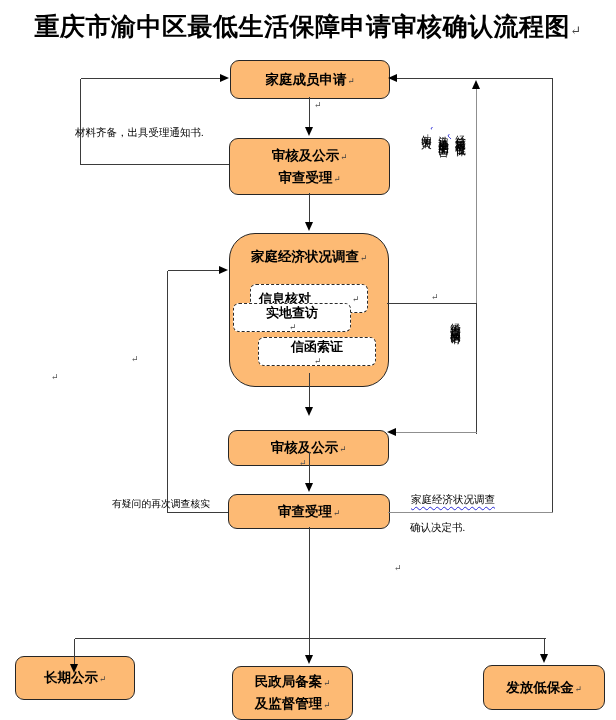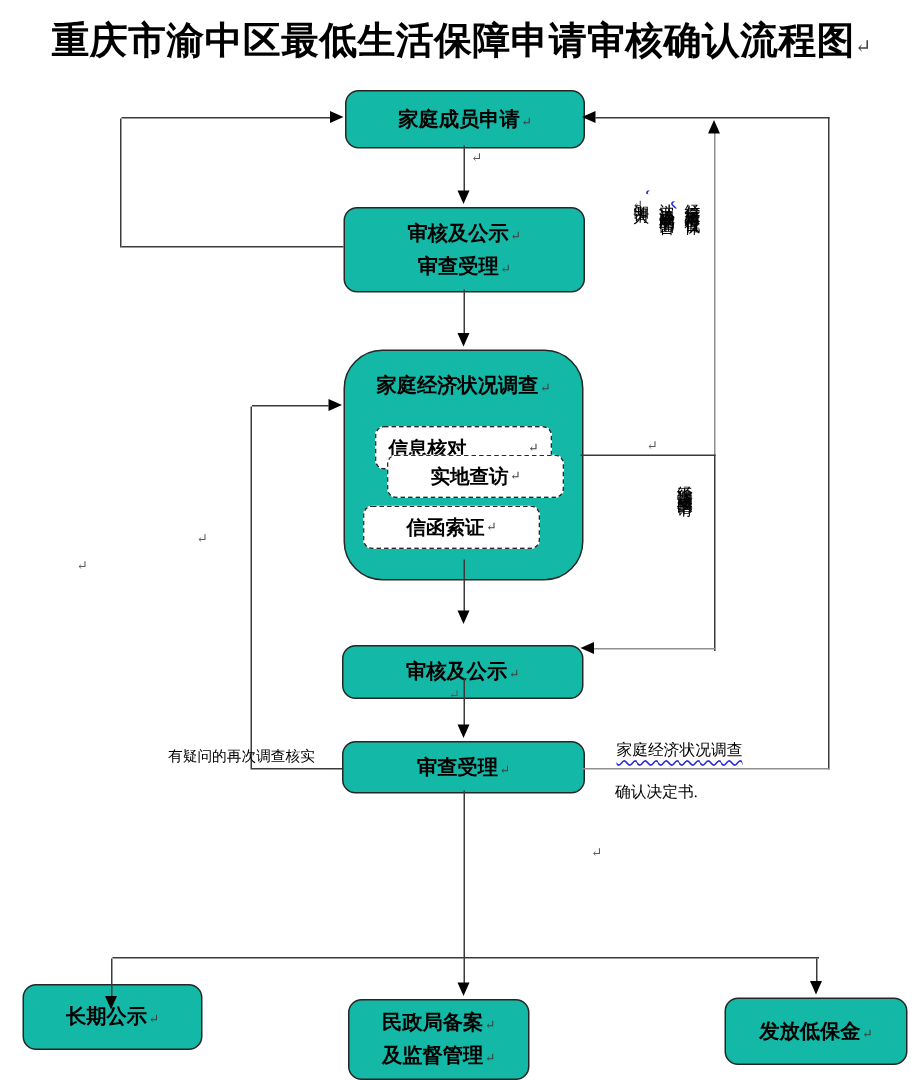--- a/index.html
+++ b/index.html
@@ -2,21 +2,21 @@
 <html style="--ink: #000000; --line: #3b3b3b; --gray: #8f8f8f; --wavy: #2b2bd6;"><head>
 <meta charset="utf-8">
 <style>
   :root{ --ink:#000; --line:#3b3b3b; --gray:#8f8f8f; --wavy:#2b2bd6; }
   html,body{margin:0;padding:0;background:#fff;}
   #canvas{position:relative;width:616px;height:720px;background:#fff;overflow:hidden;
           font-family:"Liberation Serif","DejaVu Serif",serif;color:var(--ink);}
   .title{position:absolute;left:0;top:10px;width:616px;text-align:center;
          font-size:25px;font-weight:bold;letter-spacing:0.5px;white-space:nowrap;}
   .title .tmark{font-size:13px;font-weight:normal;color:#444;}
-  .box{position:absolute;background:#14b8a6;border:1.5px solid #262626;border-radius:9px;
+  .box{position:absolute;background:#fdba74;border:1.5px solid #262626;border-radius:9px;
        display:flex;flex-direction:column;align-items:center;justify-content:center;
        font-weight:bold;font-size:13.5px;line-height:1.6;text-align:center;}
   .bigbox{border-radius:26px;justify-content:flex-start;padding-top:12px;}
   .ibox{position:absolute;background:#fff;border:1.3px dashed #2a2a2a;border-radius:6px;
         display:flex;align-items:center;justify-content:center;
         font-weight:bold;font-size:13px;}
   .mark{font-size:8.5px;color:#3d3d3d;font-weight:normal;margin-left:1px;}
   .pmark{position:absolute;font-size:9px;color:#5a5a5a;}
   .hline{position:absolute;height:1.4px;background:var(--line);}
   .vline{position:absolute;width:1.4px;background:var(--line);}
@@ -51,25 +51,25 @@
     <div><span>审查受理</span><span class="mark">↵</span></div>
   </div>
 
   <div class="box bigbox" style="left:229px;top:233px;width:158px;height:140px;">
     <div><span>家庭经济状况调查</span><span class="mark">↵</span></div>
   </div>
   <div class="ibox" style="left:250px;top:284px;width:116px;height:27px;gap:40px;">
     <span>信息核对</span>
       <span class="mark">↵</span>
   </div>
-  <div class="ibox" style="left:258px;top:303px;width:116px;height:27px;">
+  <div class="ibox" style="left:233px;top:303px;width:116px;height:27px;flex-direction:column;">
     <span>实地查访</span>
       <span class="mark">↵</span>
   </div>
-  <div class="ibox" style="left:242px;top:337px;width:116px;height:27px;">
+  <div class="ibox" style="left:258px;top:337px;width:116px;height:27px;flex-direction:column;">
     <span>信函索证</span>
       <span class="mark">↵</span>
   </div>
 
   <div class="box" style="left:228px;top:418px;width:159px;height:34px;margin-top:12px;">
     <div><span>审核及公示</span><span class="mark">↵</span></div>
   </div>
 
   <div class="box" style="left:228px;top:494px;width:160px;height:33px;">
     <div><span>审查受理</span><span class="mark">↵</span></div>
@@ -124,20 +124,21 @@
   <div class="arr a-up" style="left:472px;top:80px;"></div>
   <div class="vline" style="left:476px;top:303px;height:131px;"></div>
   <div class="hline gline" style="left:396px;top:432px;width:81px;"></div>
   <div class="arr a-left" style="left:387px;top:428px;"></div>
 
   <div class="hline" style="left:397px;top:78px;width:156px;"></div>
   <div class="arr a-left" style="left:388px;top:74px;"></div>
   <div class="vline" style="left:552px;top:78px;height:435px;"></div>
   <div class="hline gline" style="left:388px;top:512px;width:165px;"></div>
 
+  <div class="note" style="left:75px;top:126px;">材料齐备，出具受理通知书.</div>
   <div class="note small" style="left:112px;top:482px;margin-top:16px;">有疑问的再次调查核实</div>
 
   <div class="note" style="left:411px;top:493px;">
     <span class="wavy">家庭经济状况调查</span>
   </div>
   <div class="note" style="left:410px;top:521px;">确认决定书.</div>
 
   <div class="vnote" style="left:453px;top:127px;height:124px;">
     <span>经信息核对不</span><span class="wavy">符合低保</span>
   </div>

